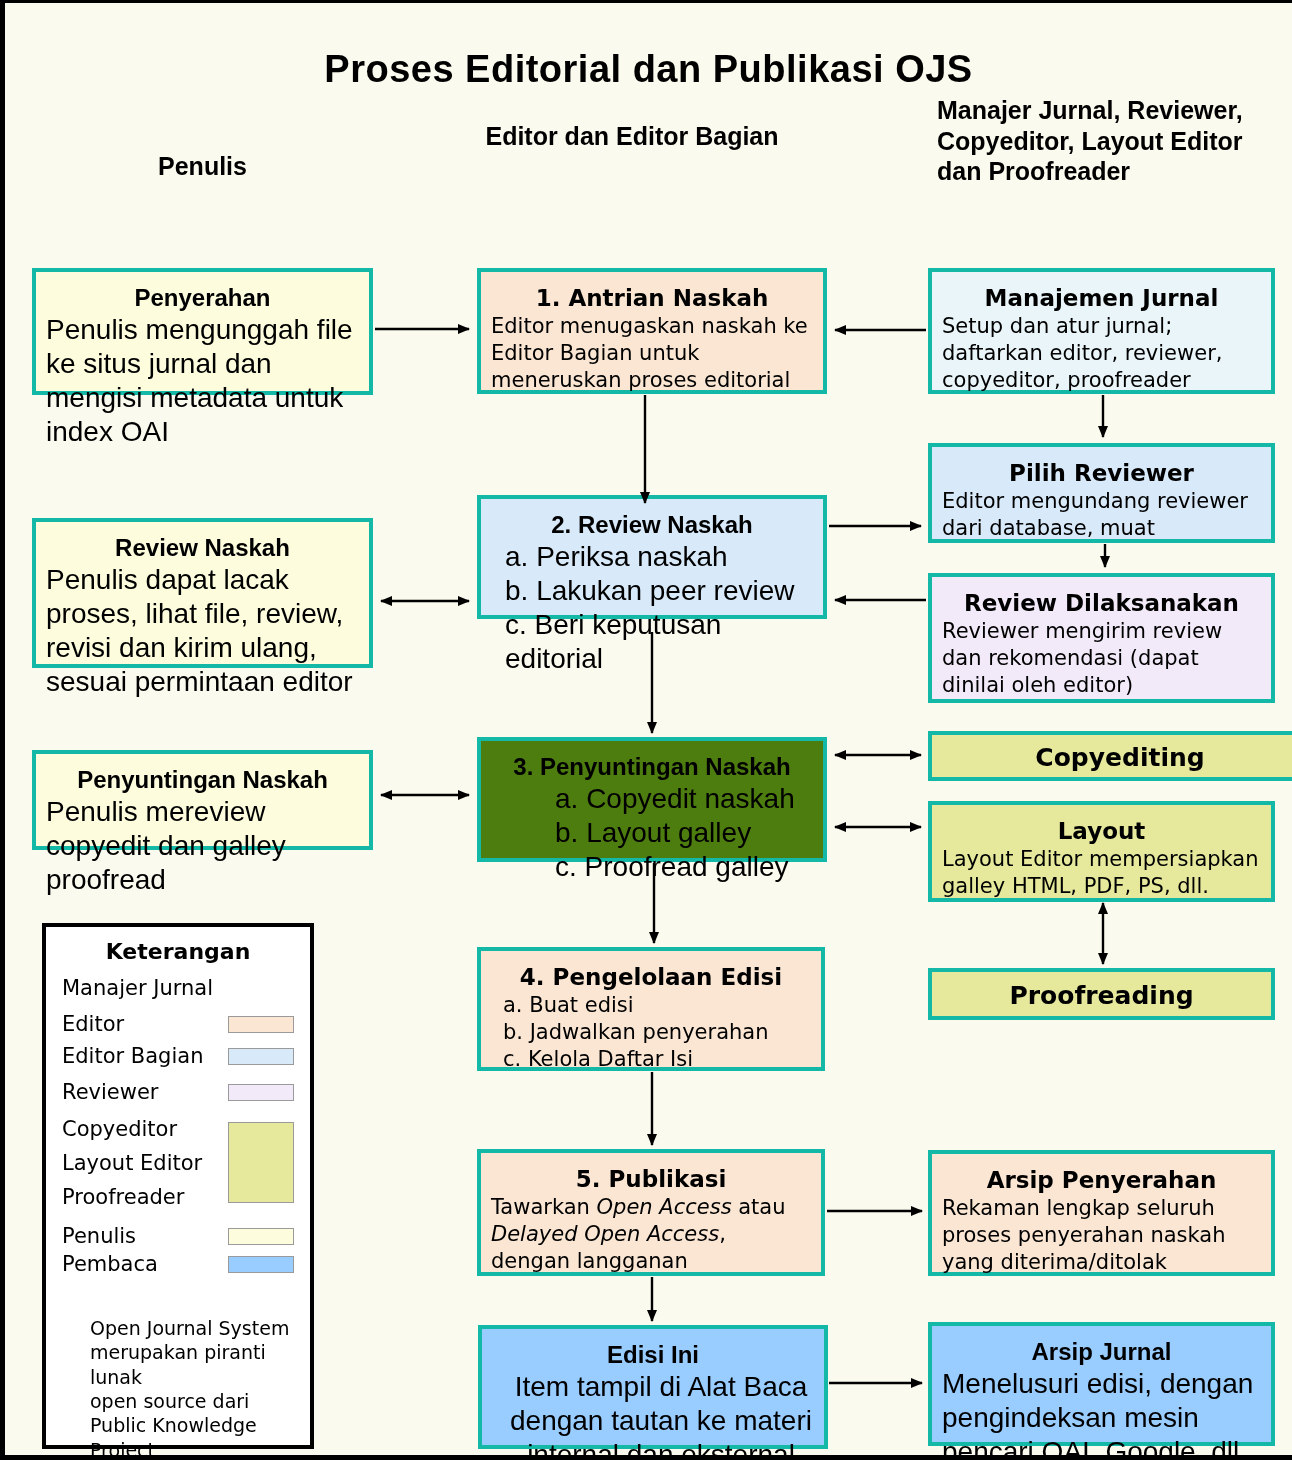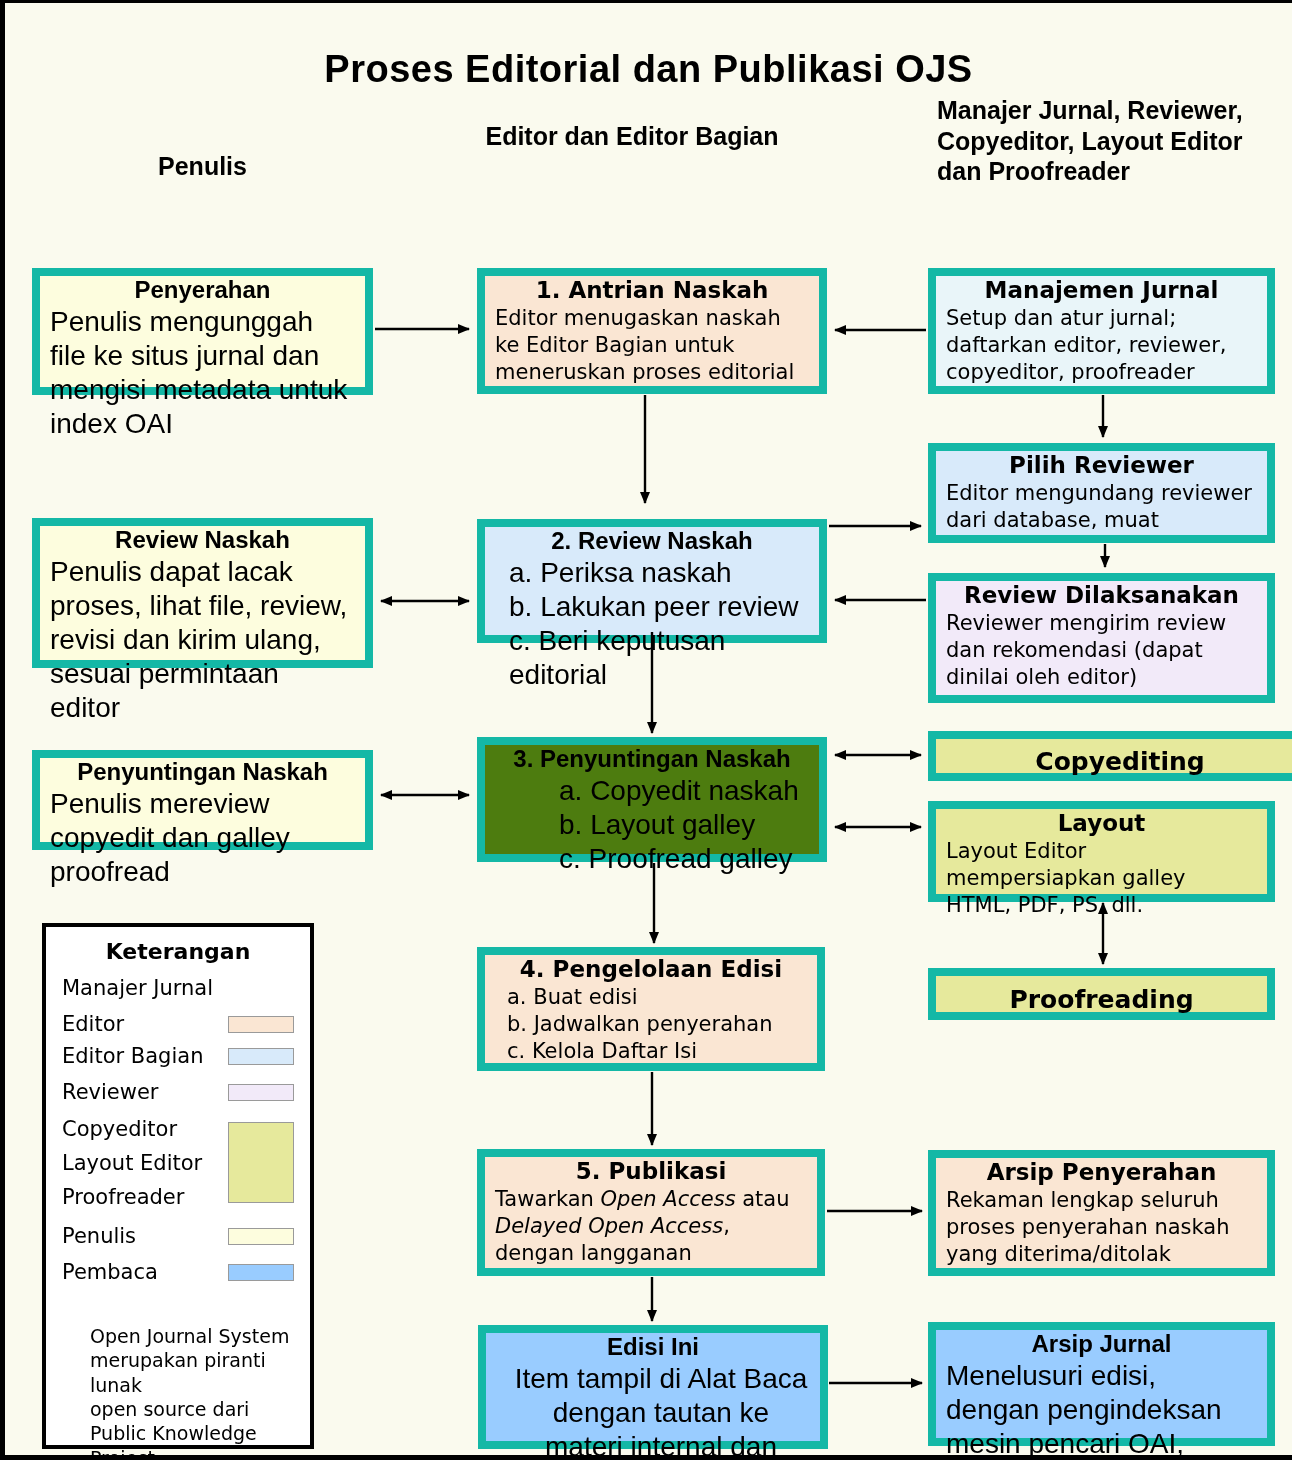--- a/index.html
+++ b/index.html
@@ -5,22 +5,22 @@
   html,body { margin:0; padding:0; background:#e8e8e0; }
   #page {
     position:relative; width:1292px; height:1460px;
     background:#fafaee; overflow:hidden;
     border-left:5px solid #000; border-top:3px solid #000; border-bottom:5px solid #000;
     box-sizing:border-box;
     font-family:"DejaVu Sans", sans-serif; color:#000;
   }
   .abs { position:absolute; }
   .box {
-    position:absolute; border:8px solid #14b8a6; box-sizing:border-box;
-    padding:0 10px;
+    position:absolute; border:4px solid #14b8a6; box-sizing:border-box;
+    padding:12px 10px;
   }
   .f-n { font-family:"Liberation Sans", sans-serif; }
   .f-w { font-family:"DejaVu Sans", sans-serif; }
   .bt { font-weight:bold; text-align:center; }
   .bt-n { font-size:24px; line-height:1.2; }
   .bt-w { font-size:23px; line-height:1.25; }
   .bd-n { font-size:28px; line-height:1.22; }
   .bd-w { font-size:21px; line-height:1.28; }
   .items div { text-align:left; }
   #main-title {
@@ -80,21 +80,21 @@
   <div class="box f-w" style="left: 923px; top: 570px; width: 347px; height: 130px; background-color: rgb(242, 234, 249);">
     <div class="bt bt-w">Review Dilaksanakan</div>
     <div class="bd-w">Reviewer mengirim review dan rekomendasi (dapat dinilai oleh editor)</div>
   </div>
 
   <div class="box f-n" style="left: 27px; top: 515px; width: 341px; height: 150px; background-color: rgb(253, 253, 222);">
     <div class="bt bt-n">Review Naskah</div>
     <div class="bd-n">Penulis dapat lacak proses, lihat file, review, revisi dan kirim ulang, sesuai permintaan editor</div>
   </div>
 
-  <div class="box f-n" style="left: 472px; top: 516px; width: 350px; height: 124px; background-color: rgb(216, 234, 250);">
+  <div class="box f-n" style="left: 472px; top: 492px; width: 350px; height: 124px; background-color: rgb(216, 234, 250);">
     <div class="bt bt-n">2. Review Naskah</div>
     <div class="items bd-n" style="padding-left:14px;">
       <div>a. Periksa naskah</div>
       <div>b. Lakukan peer review</div>
       <div>c. Beri keputusan editorial</div>
     </div>
   </div>
 
   <div class="box f-n" style="left: 27px; top: 747px; width: 341px; height: 100px; background-color: rgb(253, 253, 222);">
     <div class="bt bt-n">Penyuntingan Naskah</div>
@@ -154,21 +154,21 @@
         <div>Copyeditor</div>
         <div>Layout Editor</div>
         <div>Proofreader</div>
       </div>
       <div class="swatch-tall" style="background-color: rgb(230, 233, 156);"></div>
     </div>
     <div class="lg-row" style="margin-top:10px;">
       <div class="lg-label">Penulis</div>
       <div class="swatch" style="background-color: rgb(253, 253, 222);"></div>
     </div>
-    <div class="lg-row" style="margin-top:12px;">
+    <div class="lg-row" style="margin-top:4px;">
       <div class="lg-label">Pembaca</div>
       <div class="swatch" style="background-color: rgb(153, 204, 255);"></div>
     </div>
     <div class="lg-footer">
       <div>Open Journal System</div>
       <div>merupakan piranti lunak</div>
       <div>open source dari</div>
       <div>Public Knowledge Project</div>
     </div>
     <div class="lg-url">http://pkp.sfu.ca</div>

